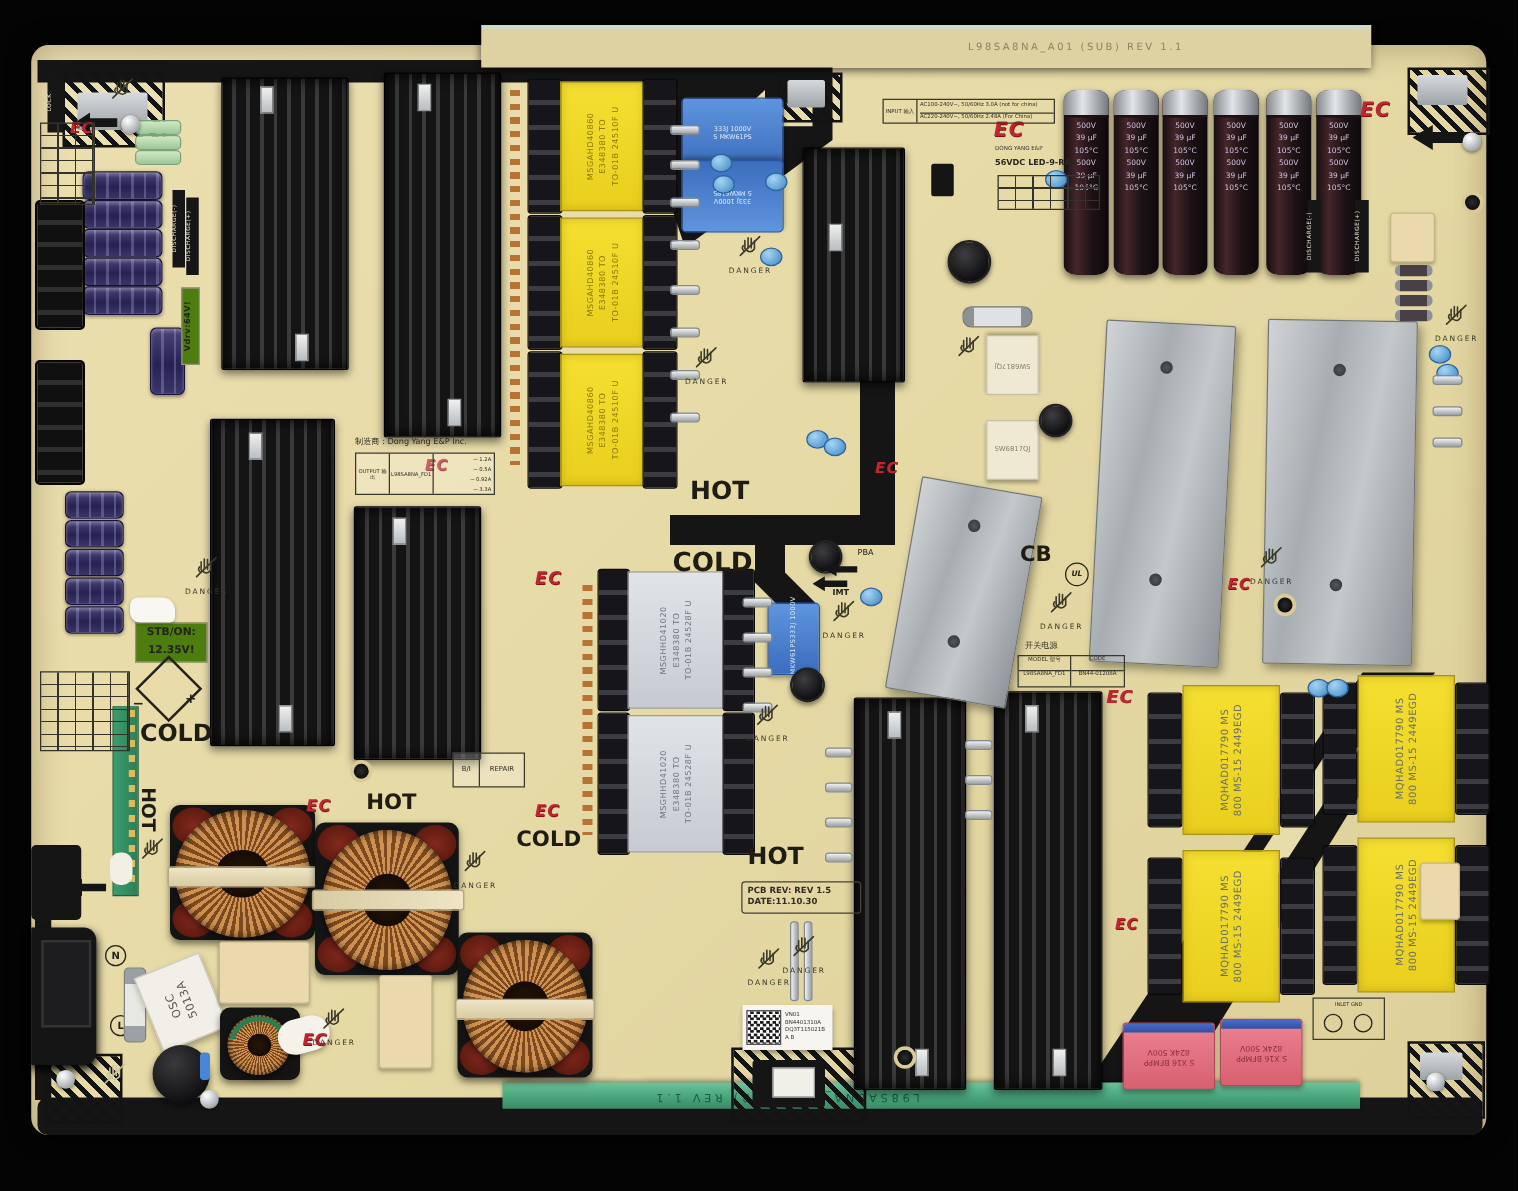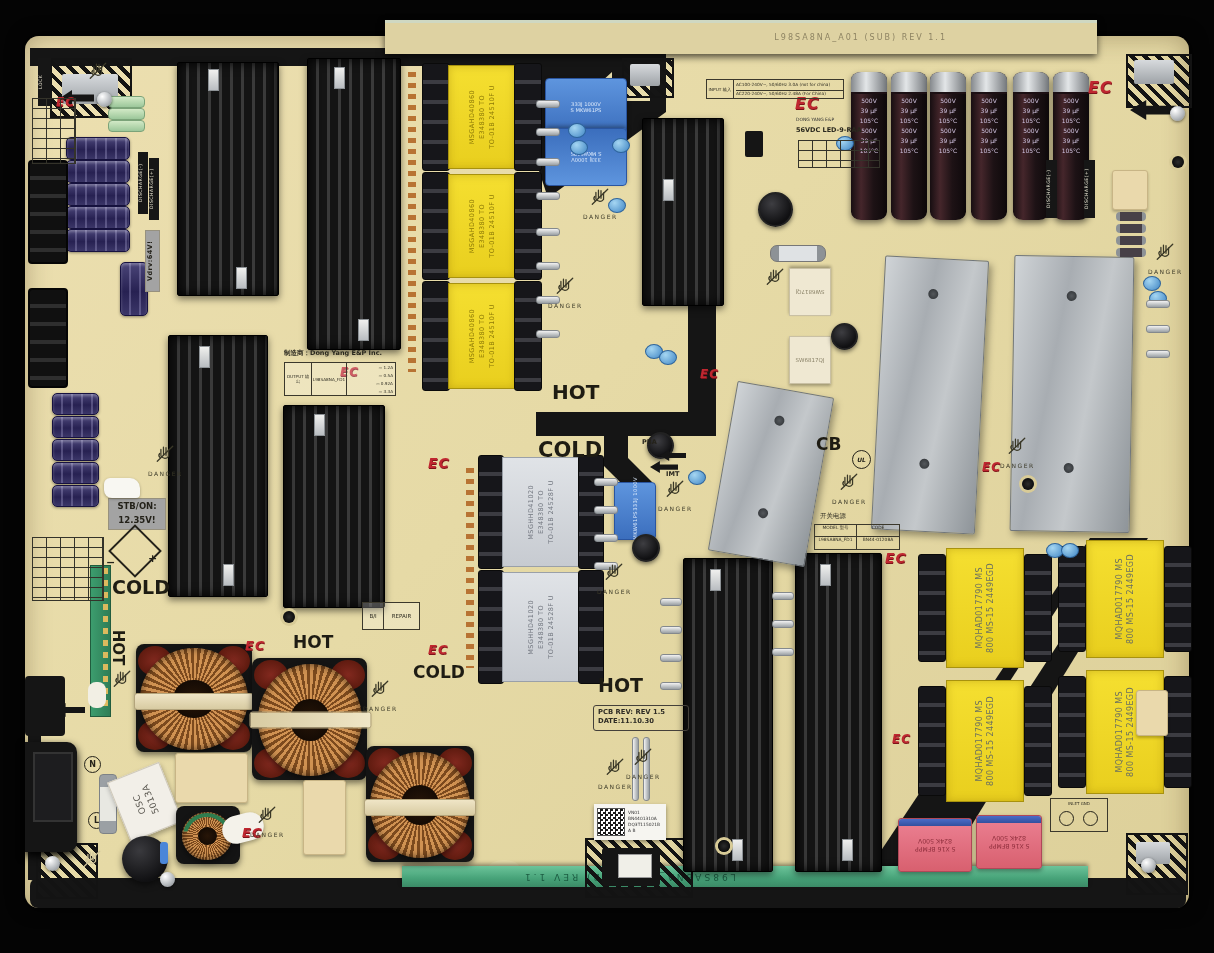--- a/index.html
+++ b/index.html
@@ -53,21 +53,21 @@
   .jmpv{background:linear-gradient(90deg,#f2f2f2,#9aa0a4);border:1px solid #84898d;border-radius:3px;width:5px;}
   .pins{background:repeating-linear-gradient(180deg,#b87333 0 5px,rgba(0,0,0,0) 5px 11px);width:8px;}
   .screw{width:15px;height:15px;border-radius:50%;background:radial-gradient(circle at 35% 30%,#fff,#b9bdc1 55%,#7e8387);
          box-shadow:0 1px 3px rgba(0,0,0,.55);}
   .hole2{width:12px;height:12px;border-radius:50%;background:radial-gradient(#2c2c2c,#000);box-shadow:0 0 0 3px #d8cb97;}
   .ec{color:#bf2730;font-weight:bold;font-style:italic;letter-spacing:1px;text-shadow:.6px .6px 0 #7e1218;line-height:1;}
   .zone{font-weight:bold;color:#1e1c13;line-height:1;}
   .danger{display:flex;flex-direction:column;align-items:center;color:#3a3827;gap:1px;}
   .danger b{font-size:6px;font-weight:normal;letter-spacing:1.5px;}
   .blk{background:#151515;}
-  .wlabel{background:#a3a3a3;border:1px solid #97917e;color:#24221a;}
+  .wlabel{background:#4d7c0f;border:1px solid #97917e;color:#24221a;}
   .vstrip{writing-mode:vertical-rl;transform:rotate(180deg);background:#161616;color:#eae5d2;
           font-size:4.6px;letter-spacing:.5px;text-align:center;}
   .toroid{border-radius:50%;background:repeating-conic-gradient(#d09252 0deg 4deg,#7c4a1e 4deg 8deg);
           box-shadow:inset 0 0 8px rgba(0,0,0,.6),0 3px 6px rgba(0,0,0,.45);}
   .thole{position:absolute;left:31%;top:31%;width:38%;height:38%;border-radius:50%;background:radial-gradient(#281608,#0d0703);}
   .saddle{position:absolute;left:-6px;right:-6px;top:44%;height:15px;background:linear-gradient(180deg,#efe5c6,#d8cba2);
           border:1px solid #b3a47c;border-radius:3px;}
   .tmount{background:#141414;border-radius:8px;box-shadow:0 3px 6px rgba(0,0,0,.5);}
   .blob{position:absolute;width:34px;height:30px;border-radius:50%;background:radial-gradient(#82291f,#511509);}
   .rcap{border-radius:50%;background:radial-gradient(circle at 38% 32%,#3e3e42,#101012 70%);box-shadow:0 2px 4px rgba(0,0,0,.5);
@@ -621,21 +621,21 @@
       <span>AC100-240V~, 50/60Hz 3.0A (not for china)</span>
         <span style="border-top:1px solid #3b382c;">AC220-240V~, 50/60Hz 2.48A (For China)</span>
     </div>
   </div>
   <div class="a" style="left:796px;top:117px;font-size:4.5px;color:#333;"><span>DONG YANG E&amp;P</span></div>
   <div class="a" style="left:796px;top:126px;font-size:6.5px;font-weight:bold;color:#2a281e;"><span>56VDC LED-9-RAA</span></div>
   <div class="a grid-silk" style="left:798px;top:140px;width:80px;height:26px;"></div>
   <div class="a grid-silk" style="left:32px;top:98px;width:42px;height:64px;"></div>
   <div class="a grid-silk" style="left:32px;top:537px;width:70px;height:62px;"></div>
 
-  <div class="a" style="left:284px;top:349px;font-size:6.5px;font-weight:bold;color:#2a281e;"><span>制造商：Dong Yang E&amp;P Inc.</span></div>
+  <div class="a" style="left:284px;top:349px;font-size:6.5px;font-weight:normal;color:#2a281e;"><span>制造商：Dong Yang E&amp;P Inc.</span></div>
   <div class="a tbl" style="left:284px;top:362px;width:110px;height:32px;display:flex;font-size:4.2px;">
     <div style="width:26px;border-right:1px solid #3b382c;display:flex;align-items:center;justify-content:center;text-align:center;">
         <span>OUTPUT 输出</span>
       </div>
     <div style="width:34px;border-right:1px solid #3b382c;display:flex;align-items:center;justify-content:center;">
         <span>L98SA8NA_FD1</span>
       </div>
     <div style="flex:1;display:flex;flex-direction:column;justify-content:space-around;align-items:flex-end;padding-right:2px;">
       <span>⎓ 1.2A</span>
         <span>⎓ 0.5A</span>
@@ -652,21 +652,21 @@
   <div class="a" style="left:814px;top:524px;width:84px;height:24px;display:grid;grid-template-columns:1fr 1fr;grid-template-rows:1fr 1fr;border:1px solid #3b382c;font-size:4.4px;color:#2e2c22;text-align:center;">
     <span style="border-right:1px solid #3b382c;border-bottom:1px solid #3b382c;">MODEL 型号</span>
     <span style="border-bottom:1px solid #3b382c;">CODE</span>
     <span style="border-right:1px solid #3b382c;">L98SA8NA_FD1</span>
     <span>BN44-01208A</span>
   </div>
 
   <div class="a" style="left:660px;top:446px;width:26px;height:11px;color:#151515;"><svg width="100%" height="100%" viewBox="0 0 34 16" preserveAspectRatio="none">
         <path d="M0 8L12 0v4.5h22v7H12V16Z" fill="currentColor"></path>
       </svg></div>
-  <div class="a" style="left:642px;top:438px;font-size:6.5px;font-weight:bold;color:#24221a;"><span>PBA</span></div>
+  <div class="a" style="left:686px;top:438px;font-size:6.5px;font-weight:normal;color:#24221a;"><span>PBA</span></div>
   <div class="a" style="left:650px;top:458px;width:28px;height:12px;color:#151515;"><svg width="100%" height="100%" viewBox="0 0 34 16" preserveAspectRatio="none">
         <path d="M0 8L12 0v4.5h22v7H12V16Z" fill="currentColor"></path>
       </svg></div>
   <div class="a" style="left:666px;top:470px;font-size:6.5px;font-weight:bold;color:#24221a;"><span>IMT</span></div>
 
   <div class="a" style="left:593px;top:705px;width:96px;height:26px;border:1px solid #44403a;border-radius:3px;font-size:6.8px;font-weight:bold;color:#2f2d26;padding:2px 4px;box-sizing:border-box;line-height:9px;">
     <div>PCB REV: REV 1.5</div>
       <div>DATE:11.10.30</div>
   </div>
 

